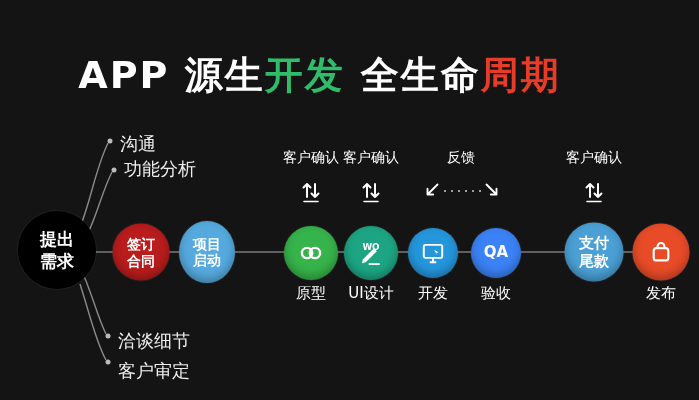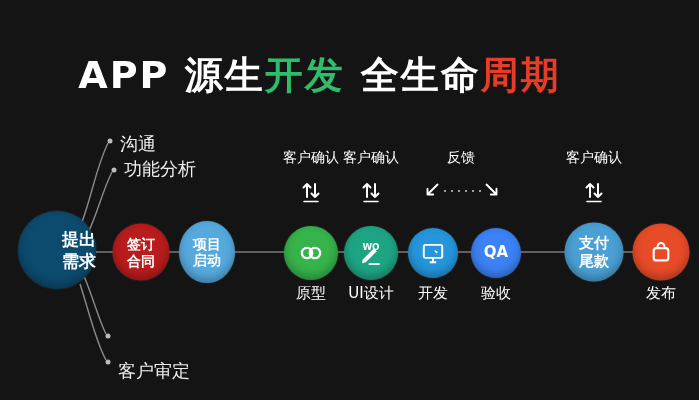--- a/index.html
+++ b/index.html
@@ -66,27 +66,28 @@
       <circle cx="108" cy="336" r="2.5"></circle>
       <circle cx="108" cy="362" r="2.5"></circle>
     </g>
     <line x1="444" y1="191" x2="481" y2="191" stroke="#cccccc" stroke-width="1.6" stroke-dasharray="2 5"></line>
   </svg>
 
   <div class="title">
     <span style="color: rgb(255, 255, 255);">APP 源生</span><span style="color: rgb(46, 189, 107);">开发</span><span class="gap" style="color: rgb(255, 255, 255);">全生命</span><span style="color: rgb(231, 60, 39);">周期</span>
   </div>
 
-  <div class="node n-start" style="background-color: #0c4a6e; align-items: flex-end;">
+  <div class="node n-start" style="background-color: #000000;">
     <span>提出</span>
     <span>需求</span>
   </div>
 
   <div class="branch b-1">沟通</div>
   <div class="branch b-2">功能分析</div>
+  <div class="branch b-3">洽谈细节</div>
   <div class="branch b-4">客户审定</div>
 
   <div class="node n-sign" style="background-color: #b91c1c;">
     <span>签订</span>
     <span>合同</span>
   </div>
 
   <div class="node n-kick" style="background-color: rgb(85, 169, 221);">
     <span>项目</span>
     <span>启动</span>

